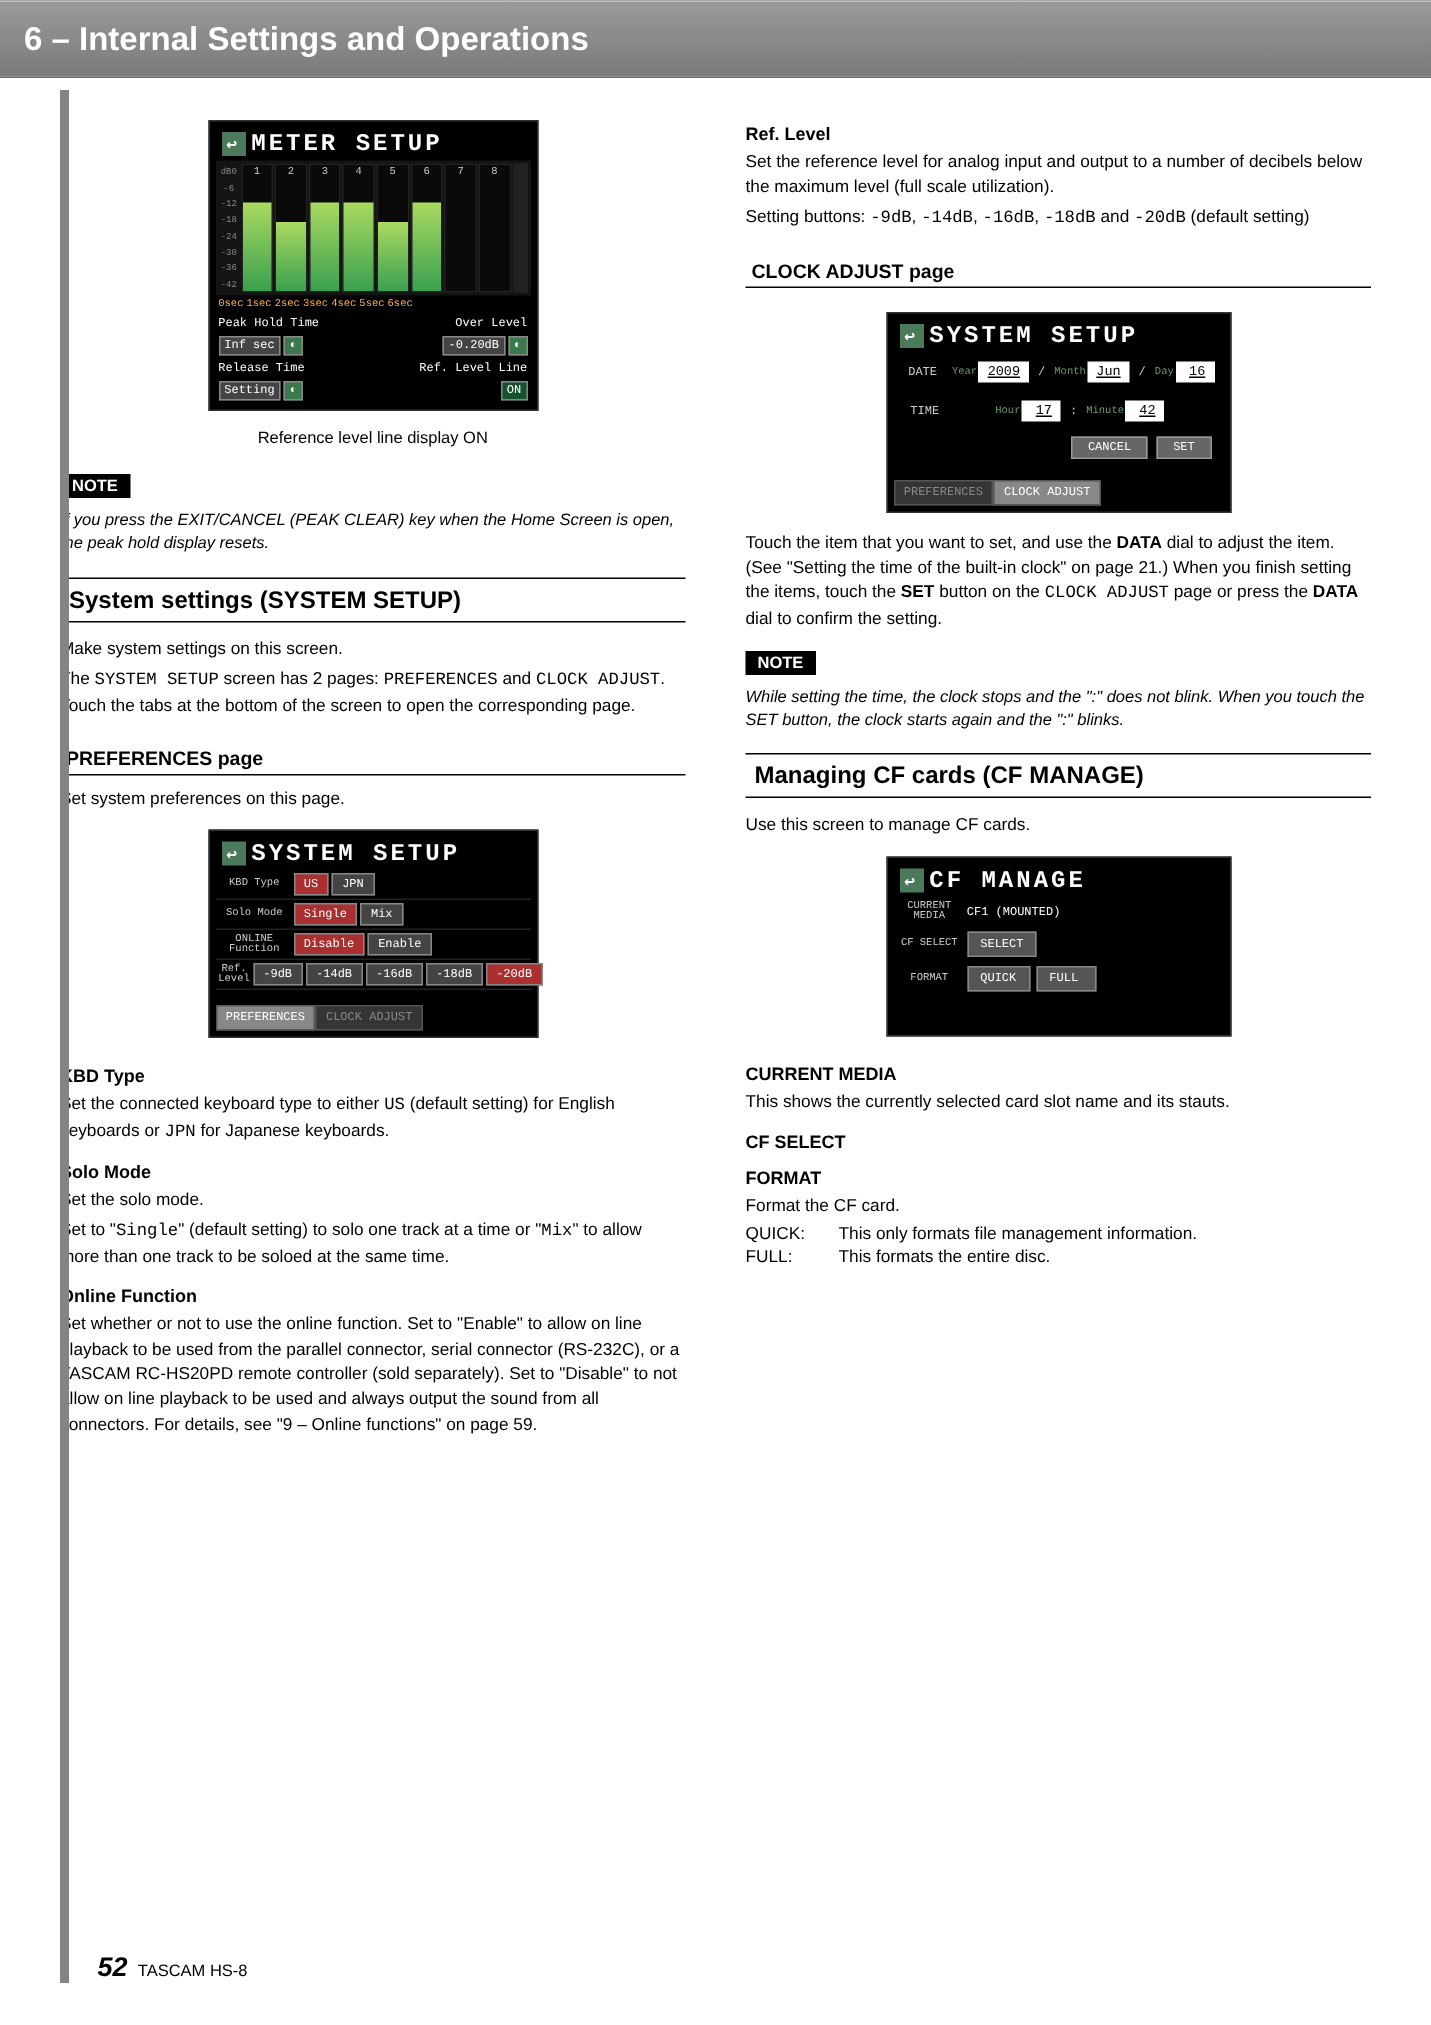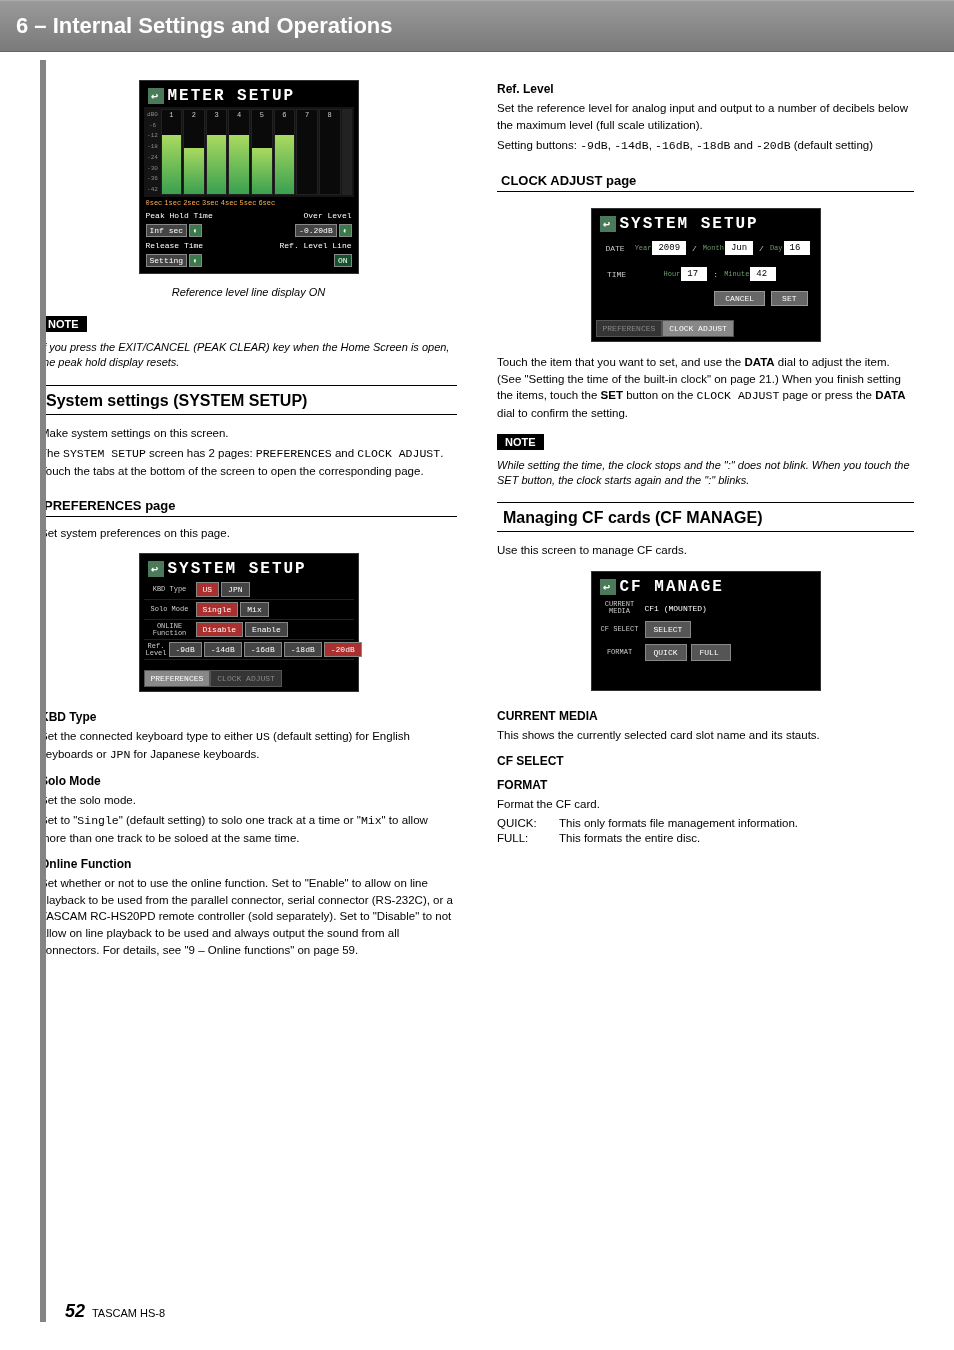--- a/index.html
+++ b/index.html
@@ -60,21 +60,20 @@
     height: 16px;
     display: inline-flex;
     align-items: center;
     justify-content: center;
     font-size: 12px;
   }
   .caption {
     text-align: center;
     font-size: 11px;
     margin: 4px 0 10px 0;
-    font-style: italic;
   }
   .note-tag {
     background: #000;
     color: #fff;
     display: inline-block;
     padding: 2px 8px;
     font-weight: bold;
     font-size: 11px;
     margin: 8px 0 4px 0;
   }
@@ -171,21 +170,21 @@
   .sys-tabs{ display:flex; margin-top:10px; font-size:8px;}
   .sys-tab{ background:#353535; padding:3px 6px; color:#888; border:1px solid #555;}
   .sys-tab.active{ background:#888; color:#fff;}
 
   
   .clock-ss{ width:230px;}
   .clock-row{ display:flex; align-items:center; gap:6px; padding:6px; font-size:8px;}
   .clock-rowlabel{ width:30px; color:#ccc; font-size:8px;}
   .clock-group{ display:flex; flex-direction:row; align-items:center; gap:1px;}
   .clock-head{ color:#6a9a6a; font-size:7px;}
-  .clock-box{ background:#fff; color:#000; padding:2px 6px; font-size:9px; min-width:26px; text-align:left;}
+  .clock-box{ background:#fff; color:#000; padding:2px 6px; font-size:9px; min-width:26px; text-align:right;text-decoration:underline;}
   .clock-sep{ color:#ccc;}
   .clock-btns{ display:flex; justify-content:flex-end; gap:6px; padding:4px 8px;}
   .clock-btn{ background:#666; border:1px solid #999; color:#fff; padding:2px 10px; font-size:8px;text-align:center;}
 
   
   .cf-ss{ width:230px; min-height:120px;}
   .cf-row{ display:flex; padding:3px; gap:4px; font-size:8px; align-items:center;}
   .cf-lbl{ width:42px; color:#ccc; font-size:7px; line-height:1;}
   .cf-btn{ background:#555; border:1px solid #888; color:#fff; padding:3px 8px; font-size:8px; min-width:40px; text-align:left;}
 

